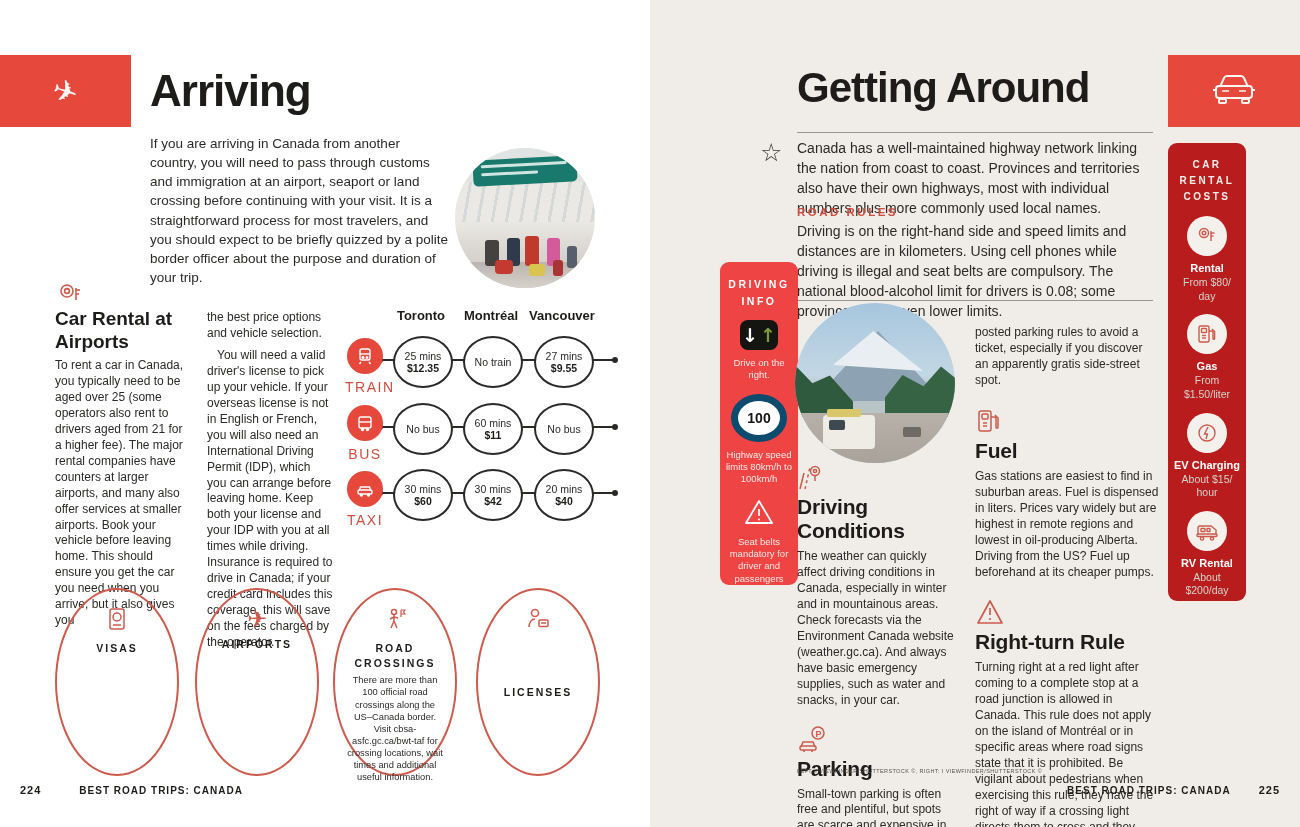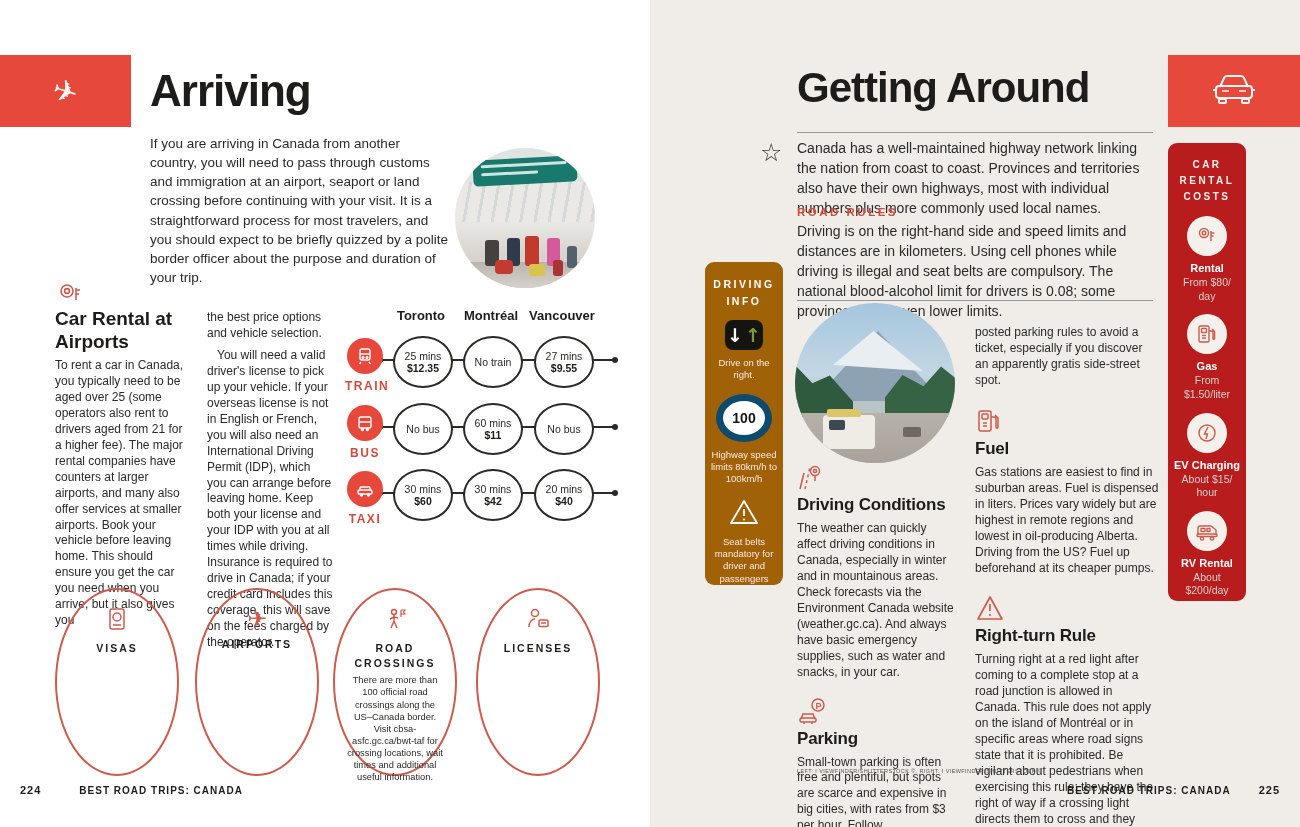--- a/index.html
+++ b/index.html
@@ -17,48 +17,48 @@
   .corner-left{left:0;top:55px;width:131px;height:72px;}
   .corner-right{left:1168px;top:55px;width:132px;height:72px;}
   .plane-glyph{color:#fdf6f2;font-size:30px;transform:rotate(18deg);font-family:"DejaVu Sans",sans-serif;}
 
   
   .h1{font-weight:800;color:#1d1c1a;letter-spacing:-1px;}
   .h1-left{left:150px;top:66px;font-size:44px;}
   .h1-right{left:797px;top:64px;font-size:42px;}
   .intro{font-size:13.5px;line-height:1.42;color:#2b2a28;}
   .smalltext{font-size:12px;line-height:1.33;color:#2b2a28;}
-  .sec-h{font-size:17px;font-weight:800;color:#1d1c1a;margin:4px 0 6px 0;letter-spacing:-0.2px;}
+  .sec-h{font-size:21px;font-weight:800;color:#1d1c1a;margin:4px 0 6px 0;letter-spacing:-0.2px;}
   .rule{height:1px;background:#9b978f;}
   .label-red{color:#d04c3f;font-weight:800;font-size:11.5px;letter-spacing:2.5px;}
 
   
   .transit{left:345px;top:308px;width:277px;height:212px;}
   .t-city{position:absolute;top:0;font-weight:800;font-size:13px;color:#1d1c1a;text-align:center;width:80px;}
   .t-row{position:absolute;left:0;width:277px;height:56px;}
   .t-line{position:absolute;left:36px;right:8px;top:27px;height:2px;background:#2a2a28;}
   .t-line:before,.t-line:after{content:"";position:absolute;top:-2px;width:6px;height:6px;border-radius:50%;background:#2a2a28;}
   .t-line:before{left:-4px;} .t-line:after{right:-4px;}
   .t-mode{position:absolute;left:0;top:6px;width:40px;text-align:center;}
   .t-mode-circle{width:36px;height:36px;border-radius:50%;background:#e6483b;display:flex;align-items:center;justify-content:center;margin:0 auto;}
-  .t-mode-label{margin-top:5px;color:#d04c3f;font-weight:700;font-size:12px;letter-spacing:1.5px;}
+  .t-mode-label{margin-top:5px;color:#d04c3f;font-weight:400;font-size:14px;letter-spacing:1.5px;}
   .t-oval{position:absolute;top:4px;width:56px;height:48px;background:#fff;border:2px solid #2a2a28;border-radius:50%;
           display:flex;flex-direction:column;align-items:center;justify-content:center;text-align:center;}
   .t-oval .l1{font-size:10.5px;color:#2b2a28;line-height:1.15;}
   .t-oval .l2{font-size:10.5px;font-weight:800;color:#1d1c1a;line-height:1.15;}
 
   
   .pods{left:55px;top:588px;width:548px;height:194px;}
   .pod{position:absolute;top:0;width:124px;height:188px;border:2px solid #cc5b4d;border-radius:50%;
        display:flex;flex-direction:column;align-items:center;text-align:center;padding:16px 10px 0 10px;box-sizing:border-box;background:transparent;}
   .pod-title{font-weight:800;font-size:10.5px;letter-spacing:2px;color:#1d1c1a;margin:5px 0 4px 0;line-height:1.4;}
   .pod-text{font-size:9.3px;line-height:1.3;color:#2b2a28;}
 
   
-  .dpanel{left:705px;top:262px;width:78px;height:323px;background:#a16207;border-radius:9px;
+  .dpanel{left:720px;top:262px;width:78px;height:323px;background:#ef4444;border-radius:9px;
           display:flex;flex-direction:column;align-items:center;text-align:center;color:#fff;padding:14px 6px 0 6px;box-sizing:border-box;}
   .dpanel-title{font-weight:800;font-size:10.5px;letter-spacing:2.5px;line-height:1.6;}
   .dpanel-cap{font-size:9.5px;line-height:1.3;color:#fde8e4;}
   .arrows-badge{width:38px;height:38px;background:#141411;border-radius:8px;display:flex;align-items:center;justify-content:center;gap:2px;margin:10px 0 7px 0;}
   .arrows-badge .dn{color:#ffffff;font-weight:800;font-size:19px;font-family:"DejaVu Sans",sans-serif;}
   .arrows-badge .up{color:#7e9b3c;font-weight:800;font-size:19px;font-family:"DejaVu Sans",sans-serif;}
   .speed-sign{width:42px;height:42px;background:#fff;border:7px solid #0c4a6e;border-radius:50%;
               display:flex;align-items:center;justify-content:center;color:#141414;font-weight:800;font-size:14px;margin:12px 0 7px 0;}
 
   
@@ -256,21 +256,21 @@
     <span>
       <svg width="26" height="26" viewBox="0 0 26 26" fill="none" stroke="#cc5b4d" stroke-width="1.5">
         <circle cx="12" cy="6" r="2.5"></circle>
           <path d="M12 9v6M12 15l-3 7M12 15l3 7M12 11l-4 2M12 11l4 1"></path>
         <path d="M19 4v7M19 4h4l-1.5 2L23 8h-4" stroke-width="1.2"></path>
       </svg>
     </span>
     <div class="pod-title">ROAD CROSSINGS</div>
     <div class="pod-text">There are more than 100 official road crossings along the US–Canada border. Visit cbsa-asfc.gc.ca/bwt-taf for crossing locations, wait times and additional useful information.</div>
   </div>
-  <div class="pod" style="left:421px;">
+  <div class="pod" style="left:421px;gap:44px;">
     <span>
       <svg width="26" height="26" viewBox="0 0 26 26" fill="none" stroke="#cc5b4d" stroke-width="1.5">
         <circle cx="10" cy="7" r="3.5"></circle>
           <path d="M4 21c0-5 3-8 6-8"></path>
         <rect x="14" y="14" width="9" height="6.5" rx="1"></rect>
           <line x1="16" y1="17" x2="21" y2="17"></line>
       </svg>
     </span>
     <div class="pod-title">LICENSES</div>
   </div>

